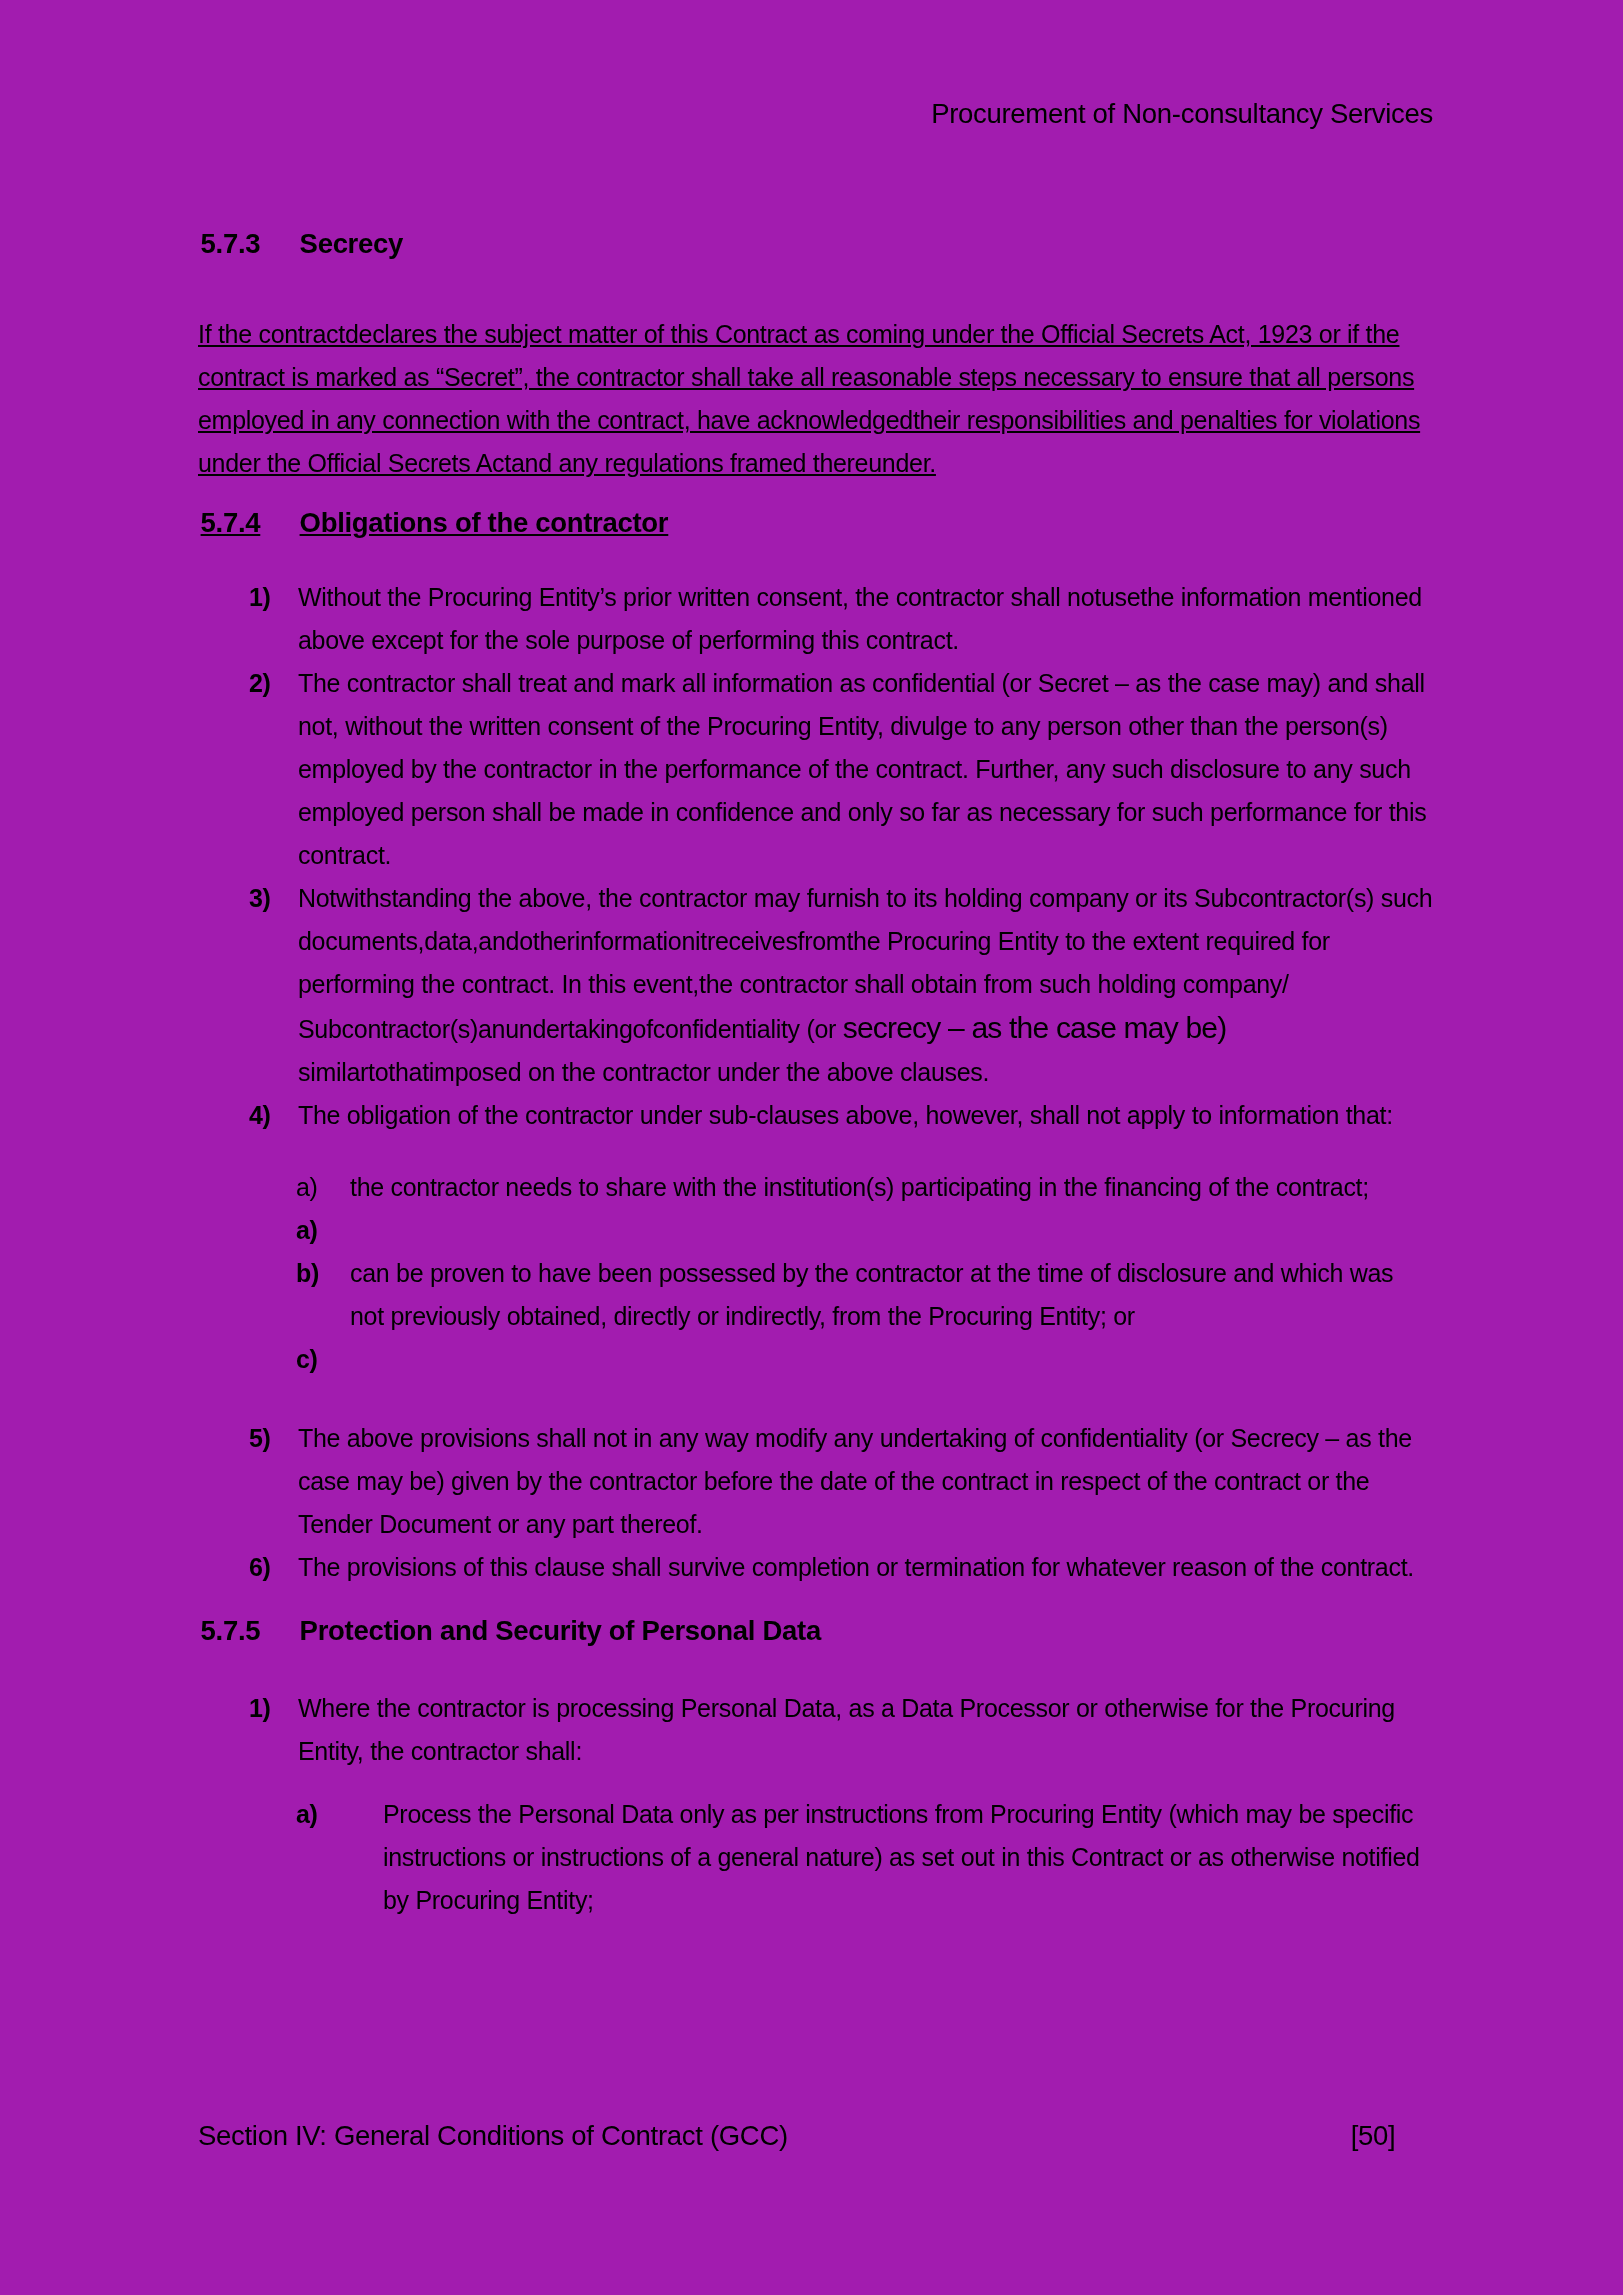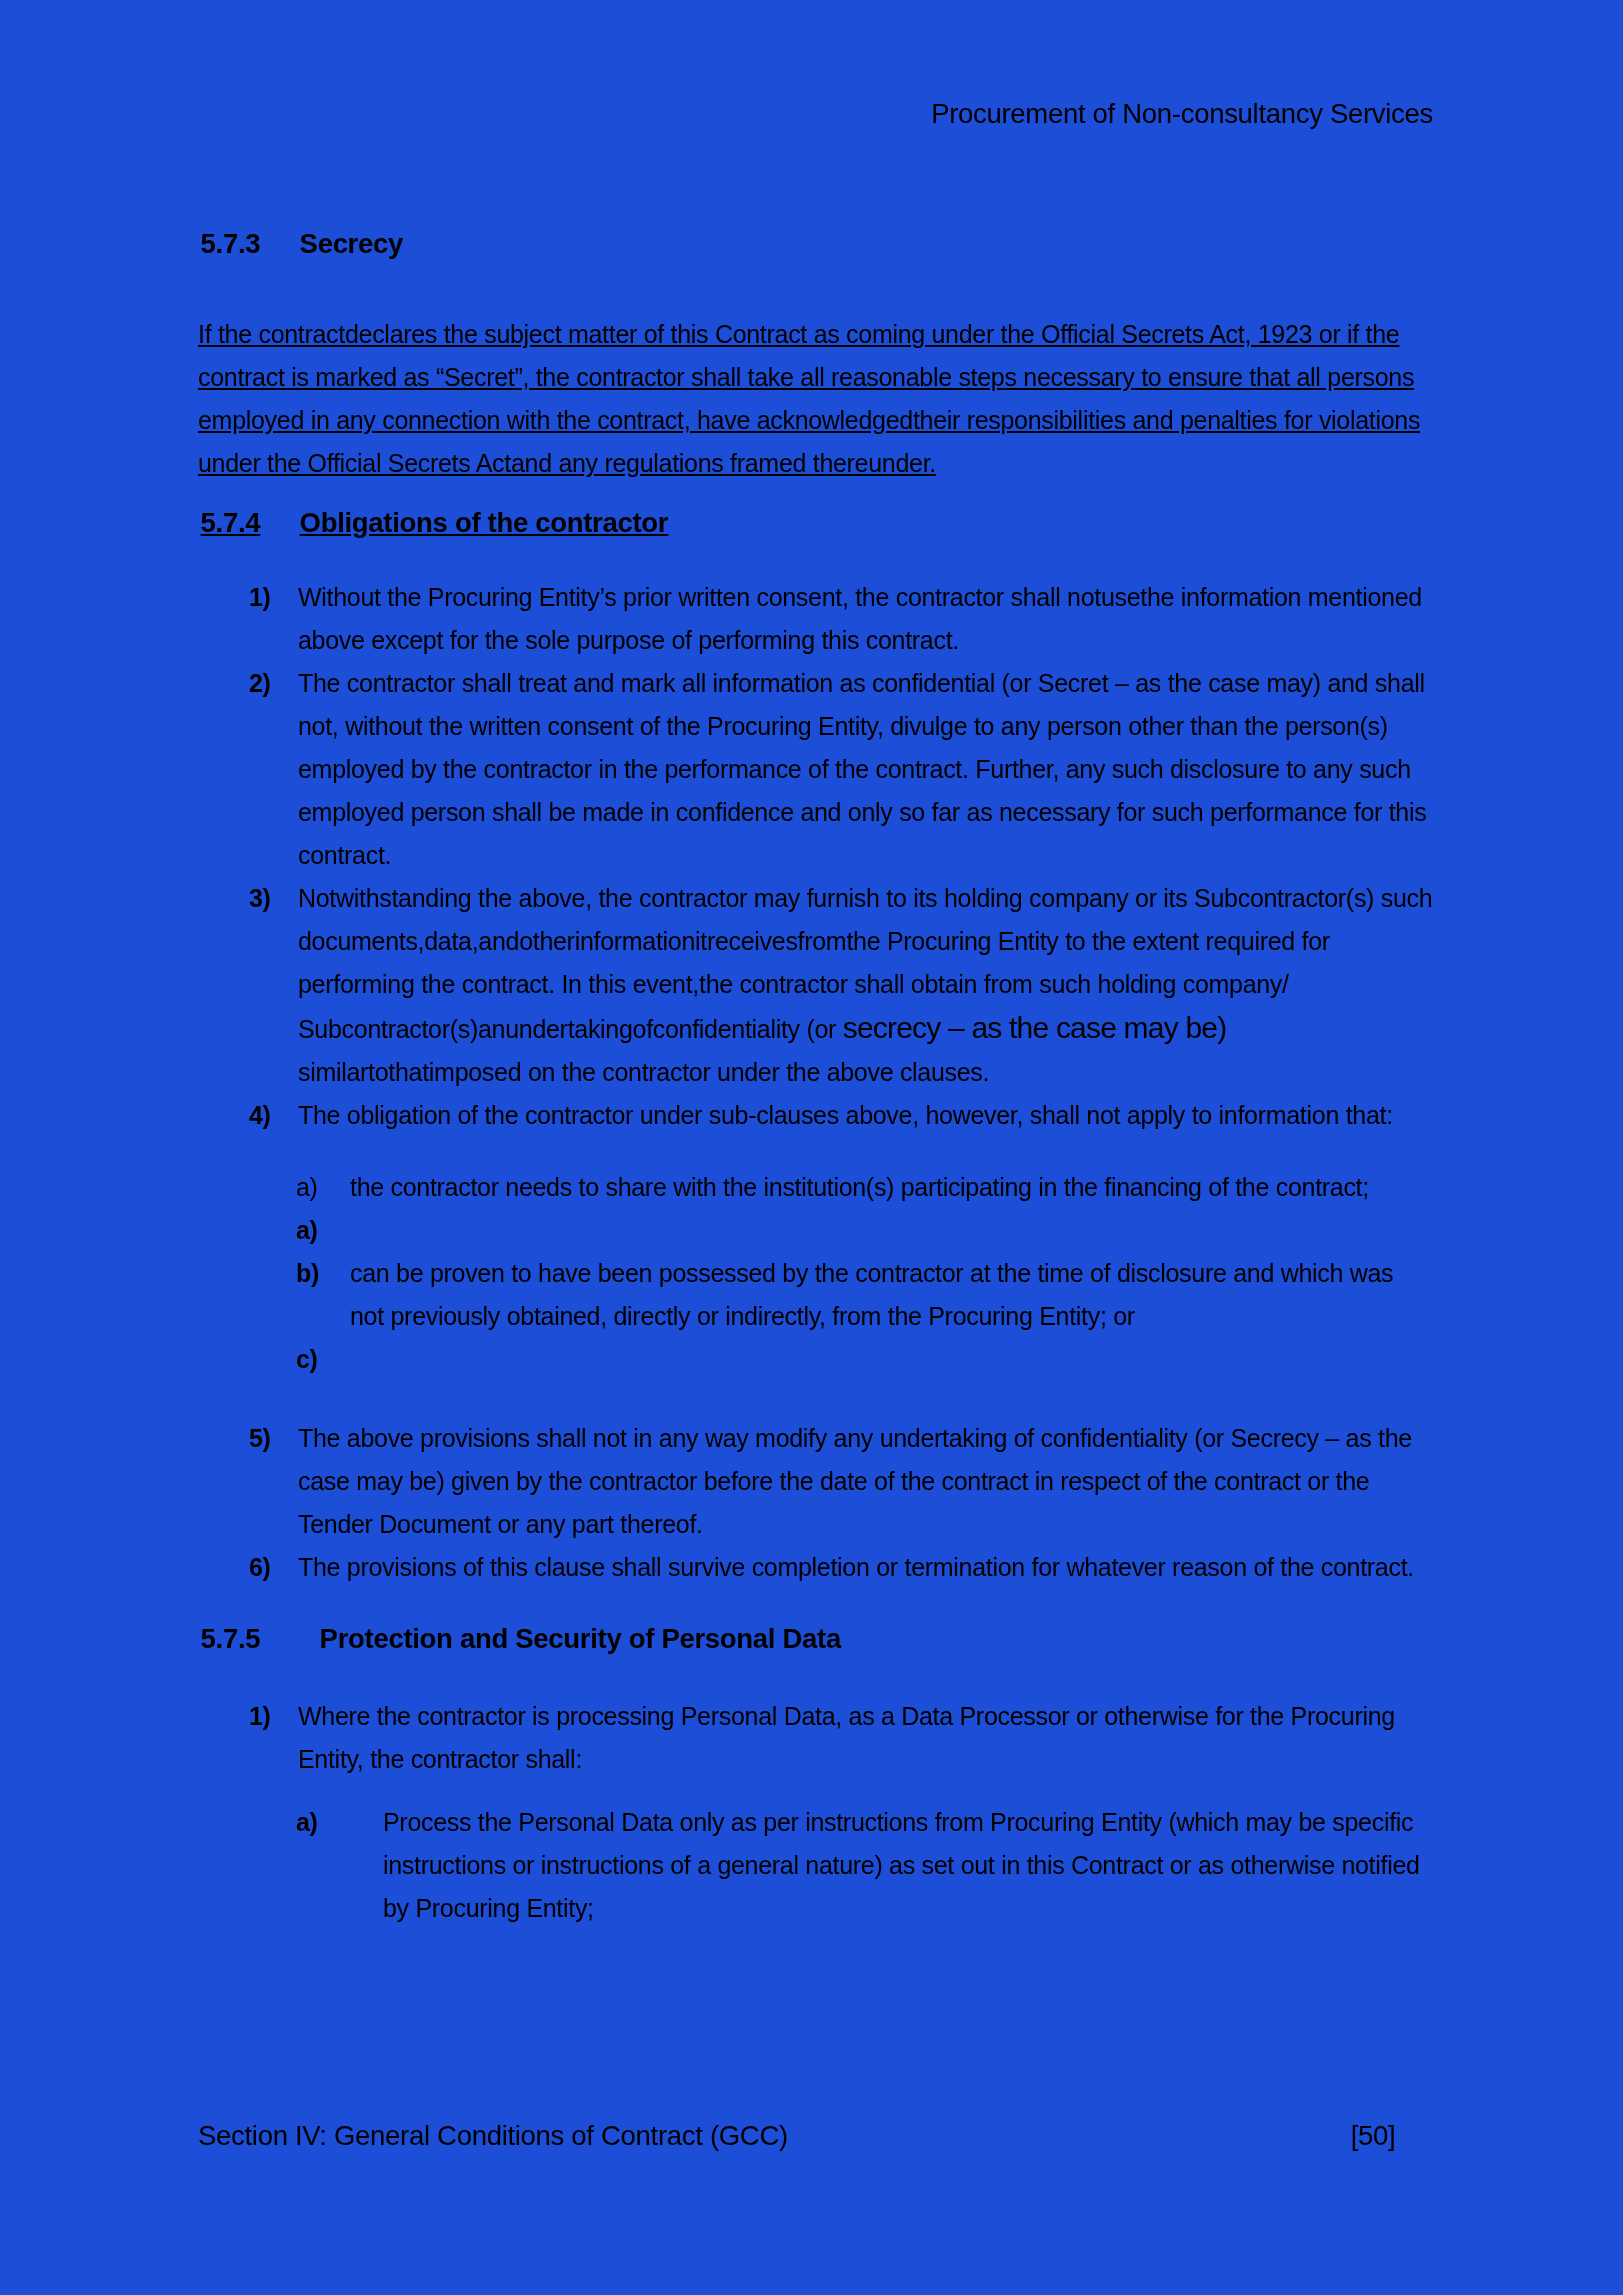--- a/index.html
+++ b/index.html
@@ -1,20 +1,20 @@
 <!DOCTYPE html>
 <html style="font-size:10.5px"><head>
 <meta charset="utf-8">
 <style>
   html, body { margin: 0; padding: 0; background: #ffffff; }
   .page {
     position: relative;
     width: 1623px;
     height: 2295px;
-    background: #1d4ed8;
+    background: #a21caf;
     color: #000000;
     font-family: "Liberation Sans", "DejaVu Sans", sans-serif;
     overflow: hidden;
   }
   .content {
     padding: 0 190px 0 198px;
   }
   .page-header {
     padding-top: 97px;
     text-align: right;
@@ -67,21 +67,21 @@
     font-size: 30px;
     letter-spacing: -0.8px;
   }
   
   #h573   { margin-top: 96px; }
   #p573   { margin-top: 52px; text-decoration: underline; }
   #h574   { margin-top: 21px; text-decoration: underline; }
   #i574-1 { margin-top: 36px; }
   #sub574 { margin-top: 29.4px; }
   #i574-5 { margin-top: 36px; }
-  #h575   { margin-top: 33px; gap: 20px; }
+  #h575   { margin-top: 25px; }
   #i575-1 { margin-top: 39px; }
   #sub575 { margin-top: 19.6px; }
   .page-footer {
     position: absolute;
     left: 198px;
     right: 204px;
     top: 2119px;
     display: flex;
     justify-content: space-between;
     font-size: 27.5px;

